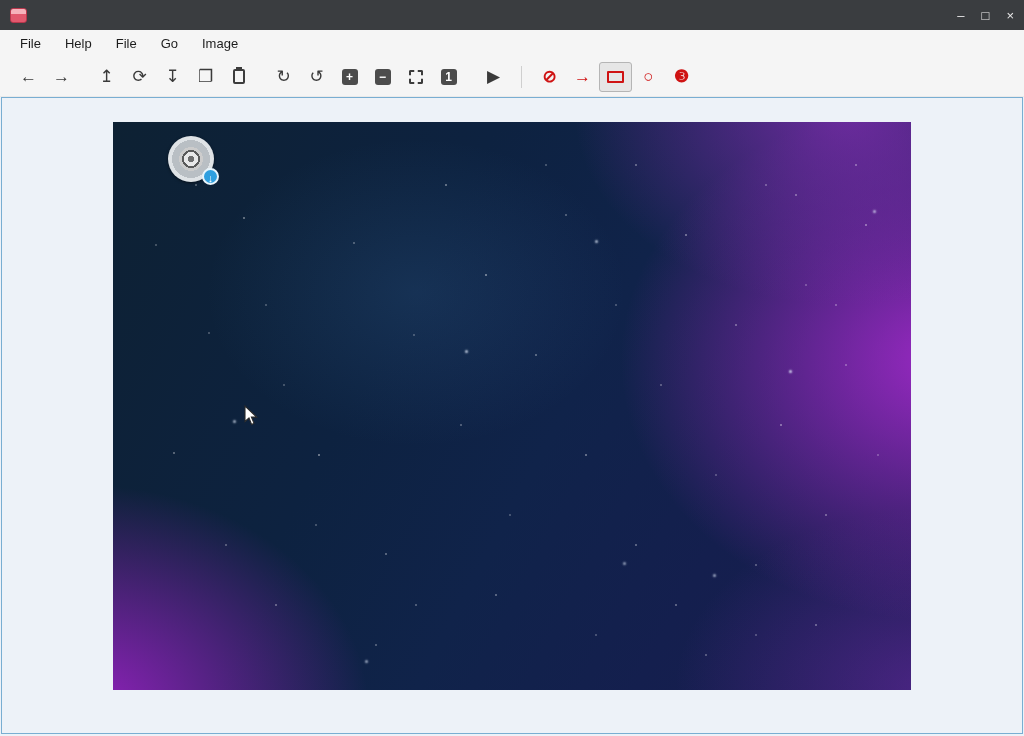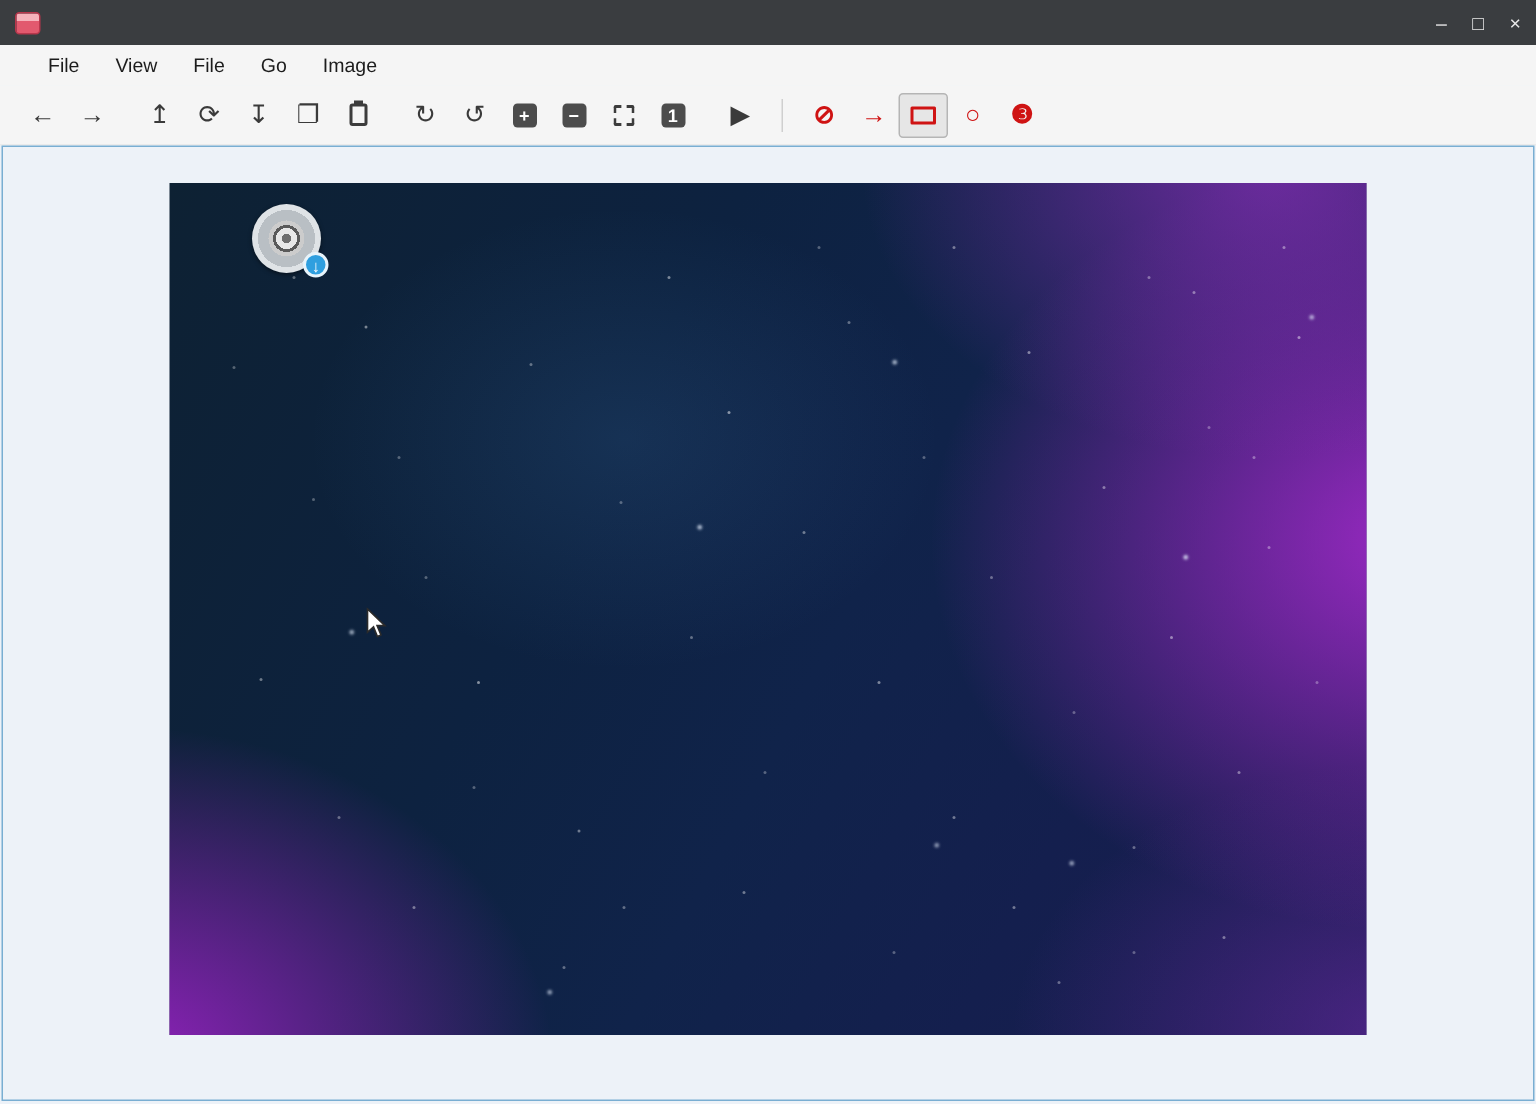--- a/index.html
+++ b/index.html
@@ -26,21 +26,21 @@
     position:absolute; left:0; right:0; text-align:center;
     color:#ffffff; font-size:13px; font-weight:bold;
     pointer-events:none;
   }
   .win-controls{ margin-left:auto; display:flex; align-items:center; gap:17px; z-index:2; }
   .win-btn{ color:#e9e9e9; font-size:13px; line-height:1; cursor:default; }
 
   
   .menubar{
     position:absolute; top:30px; left:0; width:1024px; height:27px;
-    background:#f5f5f5; display:flex; align-items:center; padding-left:20px;
+    background:#f5f5f5; display:flex; align-items:center; padding-left:8px;
     font-size:13px; color:#1c1c1c;
   }
   .menu-item{ padding:5px 12px; }
 
   
   .toolbar{
     position:absolute; top:57px; left:0; width:1024px; height:40px;
     background:#f5f5f5; display:flex; align-items:center; padding-left:12px;
     border-bottom:1px solid #eaeaea;
   }
@@ -158,21 +158,21 @@
     <span class="app-icon"></span>
     <span class="win-controls">
       <span class="win-btn">–</span>
       <span class="win-btn">□</span>
       <span class="win-btn">×</span>
     </span>
   </div>
 
   <div class="menubar">
     <span class="menu-item">File</span>
-    <span class="menu-item">View</span>
+    <span class="menu-item">Help</span>
     <span class="menu-item">File</span>
     <span class="menu-item">Go</span>
     <span class="menu-item">Image</span>
   </div>
 
   <div class="toolbar">
     <button class="tbtn">
       <span class="glyph">←</span>
     </button>
     <button class="tbtn">

